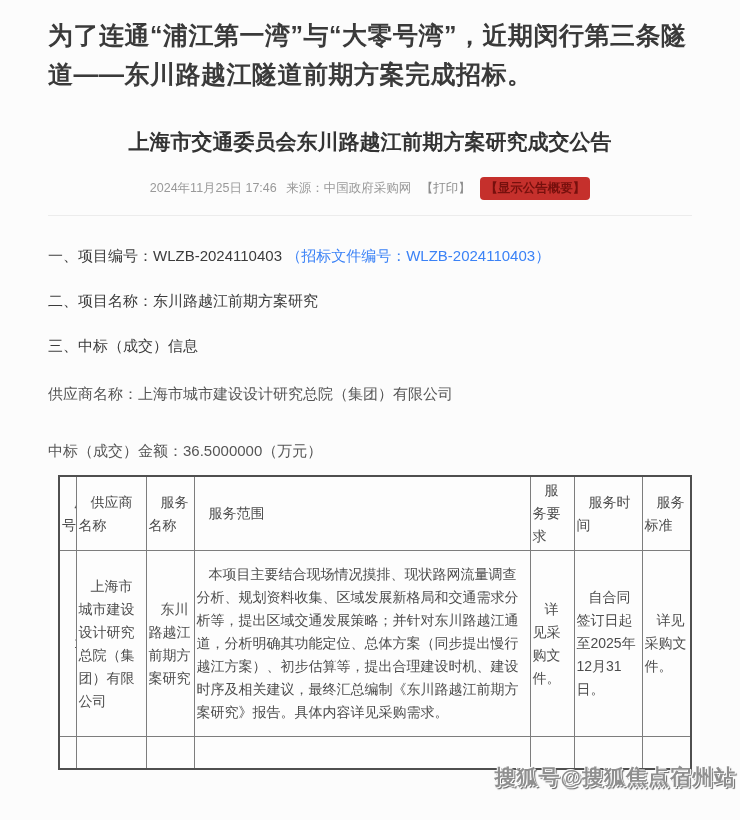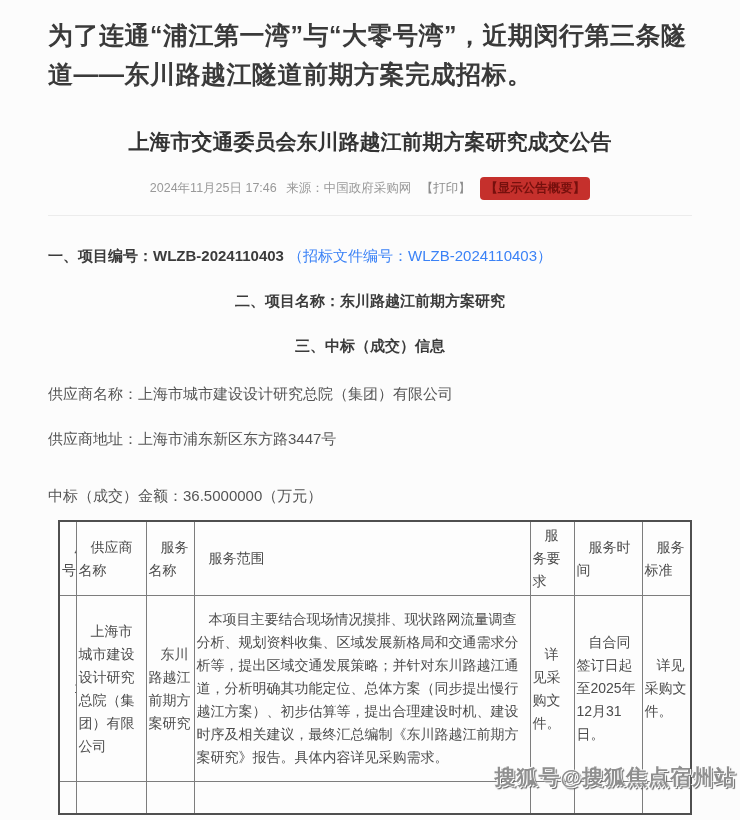--- a/index.html
+++ b/index.html
@@ -54,21 +54,21 @@
     border: none;
     border-top: 1px solid #ececec;
     margin: 15px 48px 0 48px;
   }
   .content { padding: 0 48px; font-size: 15px; }
   .line { margin: 25px 0 0 0; line-height: 20px; color: #555555; }
   .line.first { margin-top: 30px; }
   .line.gap-lg { margin-top: 28px; }
   .line.gap-sm { margin-top: 37px; }
   .line.gap-xs { margin-top: 18px; }
-  .bold { font-weight: 700; color: #3b3b3b; text-align: center; }
+  .bold { font-weight: 400; color: #3b3b3b; }
   .extra { color: #3b82f6; font-weight: 400; }
 
   table.award {
     margin: 14px 0 0 10px;
     width: 632px;
     border-collapse: collapse;
     table-layout: fixed;
     border: 2px solid #4f4f4f;
     font-size: 14px;
     color: #4c4c4c;
@@ -120,21 +120,20 @@
     <span class="piece summary-btn">【显示公告概要】</span>
   </div>
 
   <hr class="divider">
 
   <div class="content">
     <p class="line first"><span class="bold">一、项目编号：WLZB-2024110403</span> <span class="extra">（招标文件编号：WLZB-2024110403）</span></p>
     <p class="line bold">二、项目名称：东川路越江前期方案研究</p>
     <p class="line bold">三、中标（成交）信息</p>
     <p class="line gap-lg">供应商名称：上海市城市建设设计研究总院（集团）有限公司</p>
-    <p class="line">供应商地址：上海市浦东新区东方路3447号</p>
     <p class="line gap-sm">中标（成交）金额：36.5000000（万元）</p>
 
     <table class="award">
       <colgroup>
         <col style="width:17px">
         <col style="width:70px">
         <col style="width:48px">
         <col style="width:336px">
         <col style="width:44px">
         <col style="width:68px">

